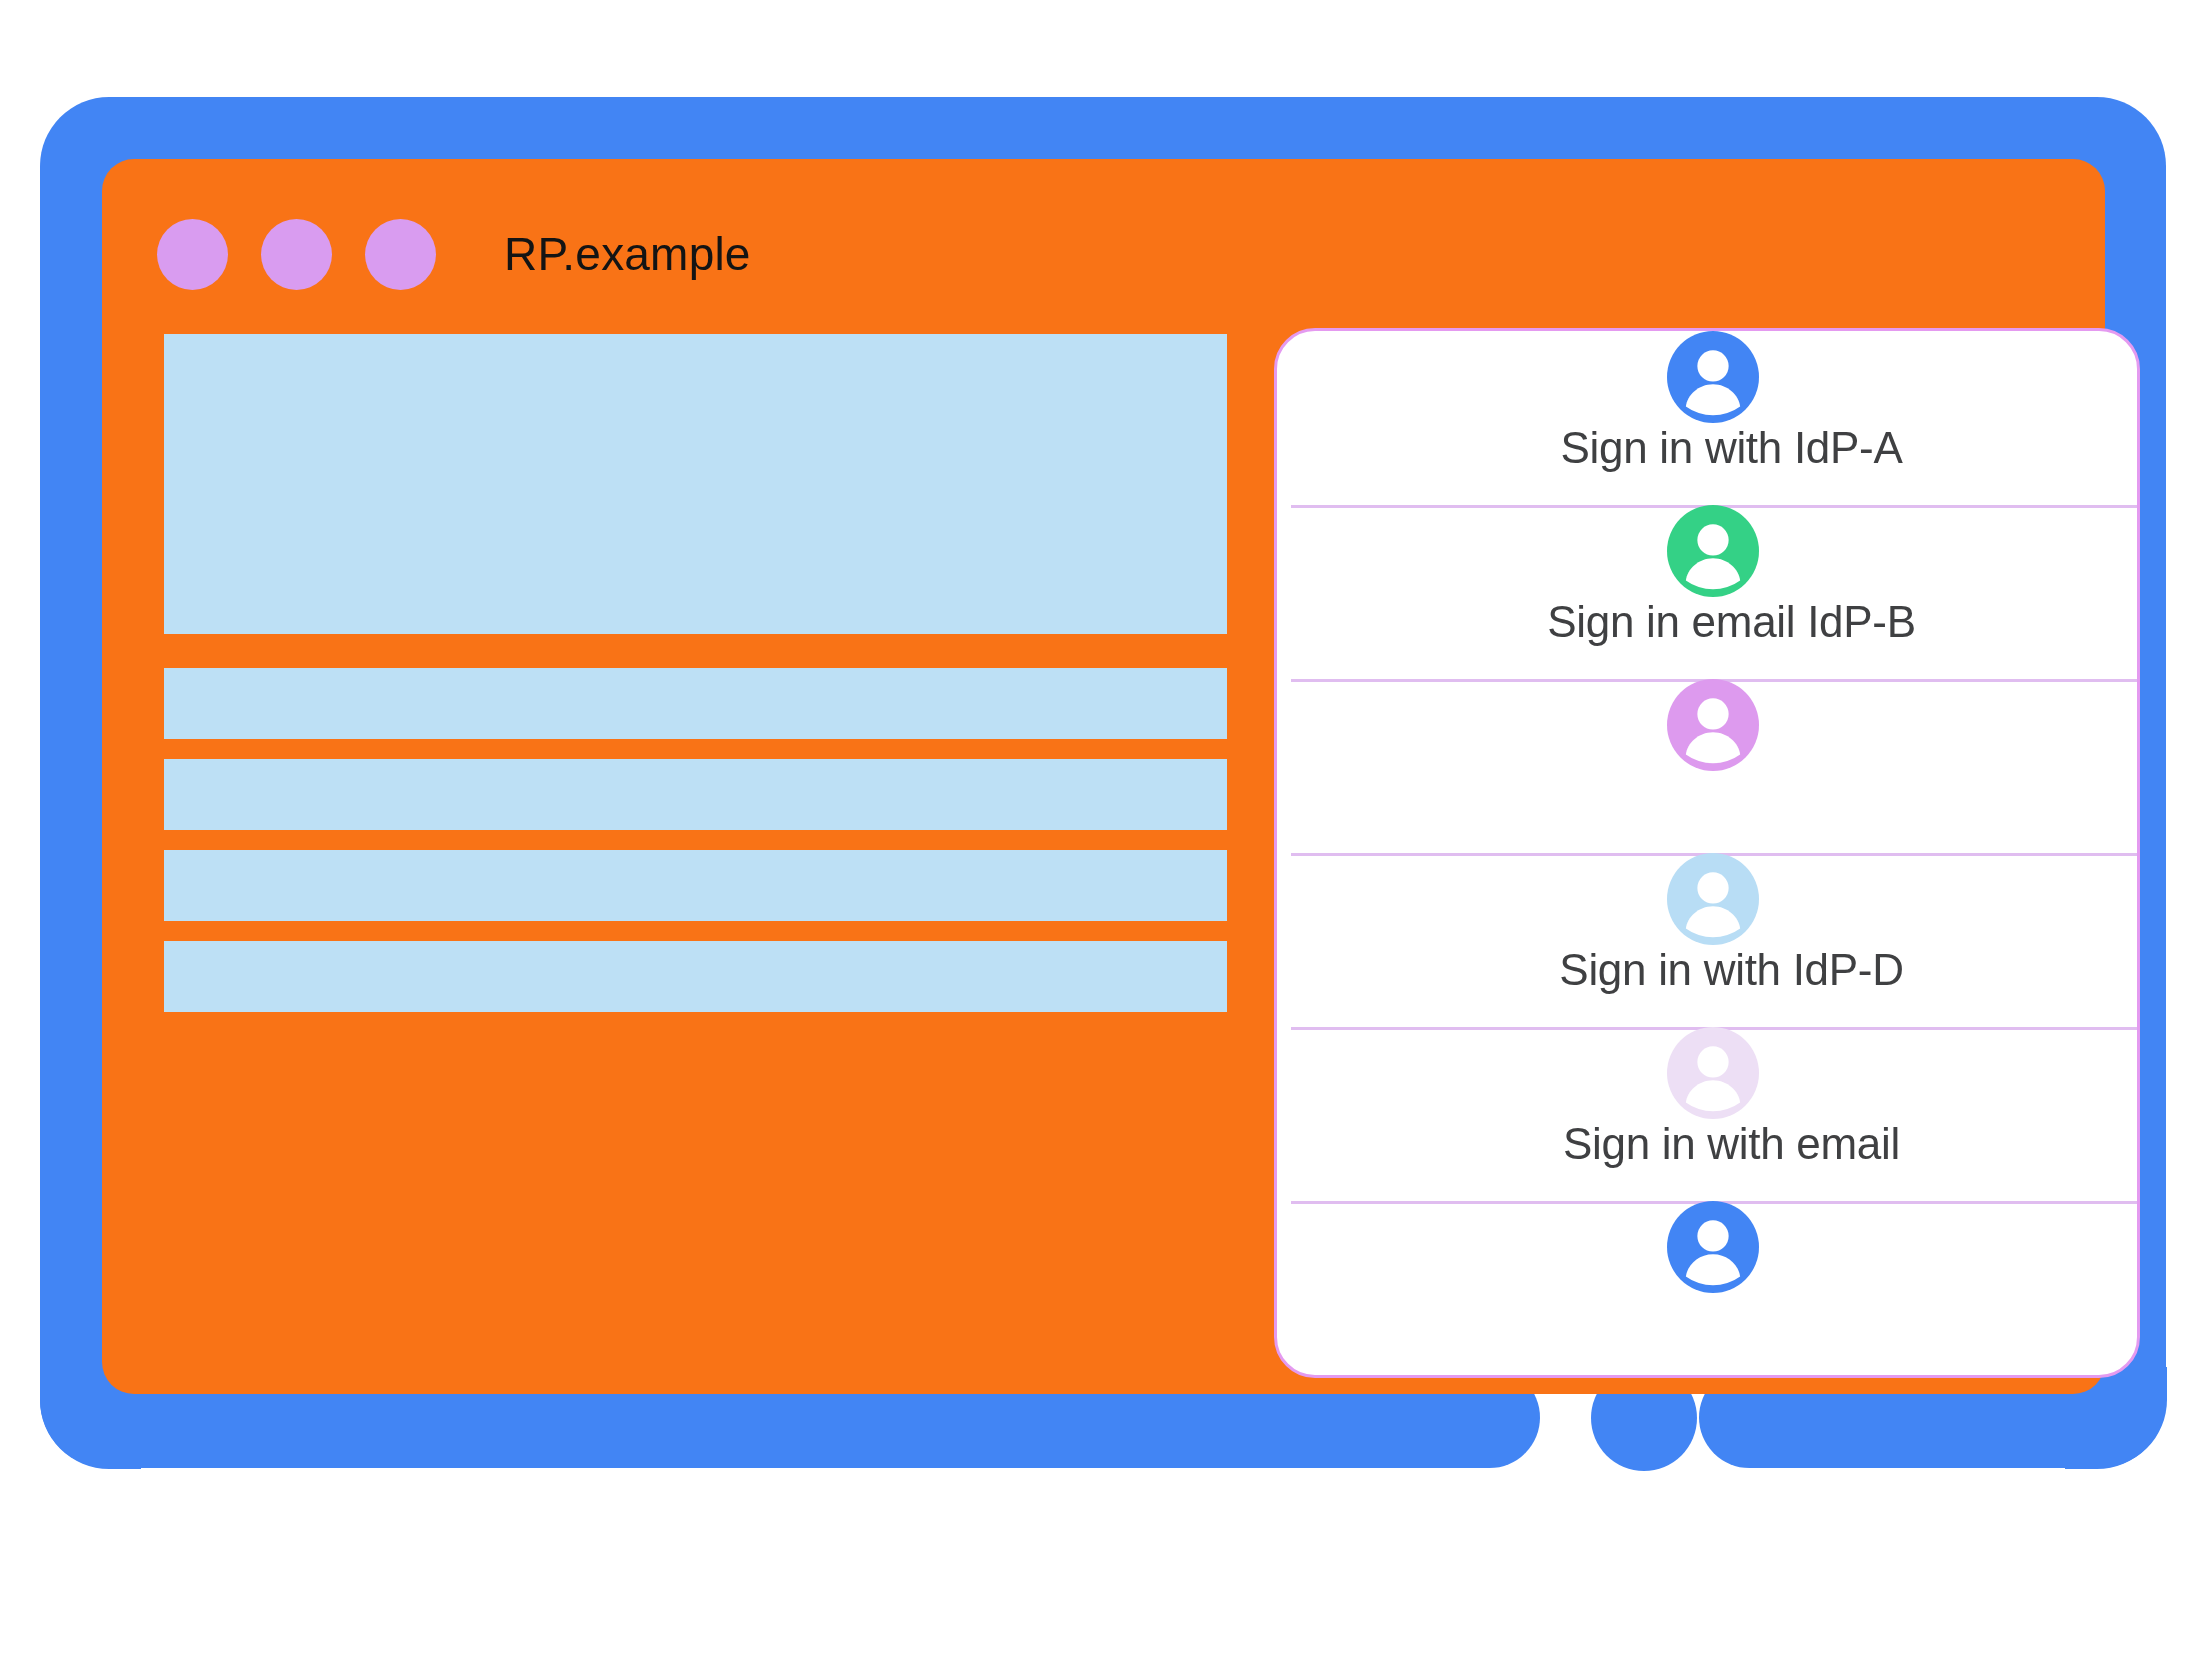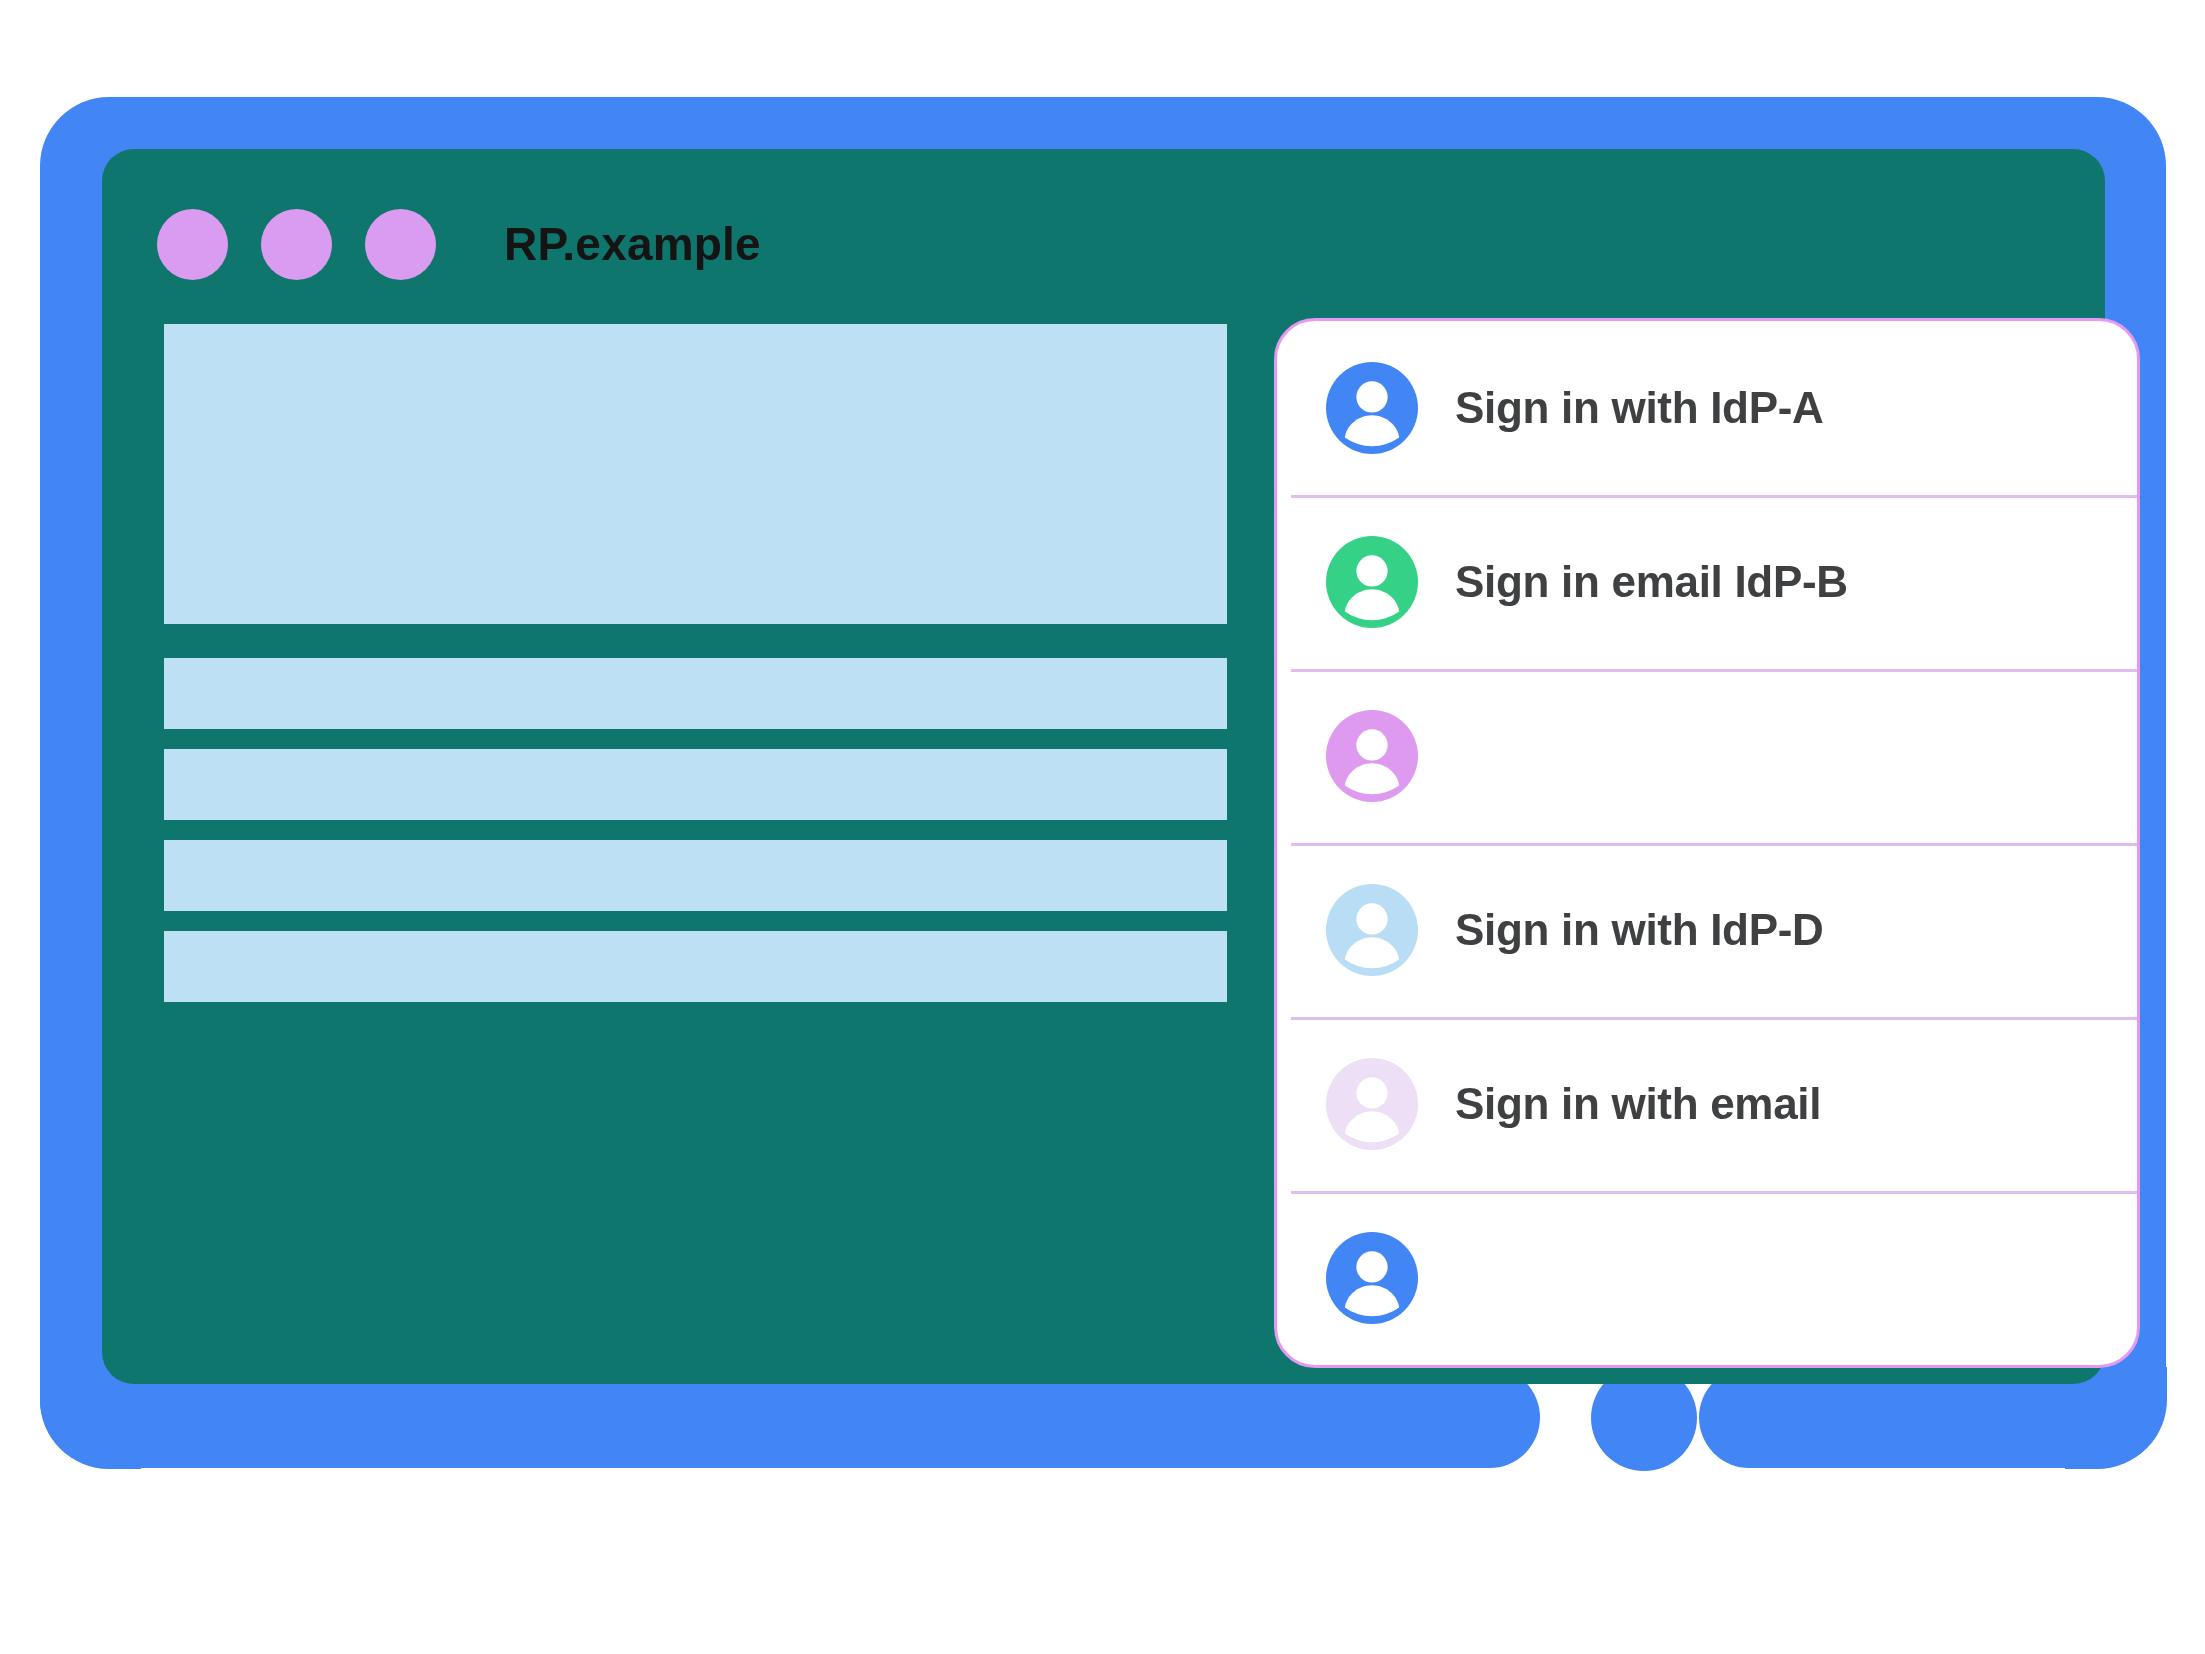--- a/index.html
+++ b/index.html
@@ -62,26 +62,25 @@
     position: absolute;
     left: 1551px; top: 1268px;
     width: 106px; height: 106px;
     background: #4285f4;
     border-radius: 50%;
   }
 
   
   #screen {
     position: absolute;
-    left: 62px; top: 52px;
+    left: 62px; top: 62px;
     width: 2003px;
     height: 1235px;
-    background: #0f766e;
+    background: #f97316;
     border-radius: 32px;
-    font-weight: bold;
   }
 
   
   #title-bar {
     position: absolute;
     left: 0; top: 37px;
     width: 100%;
     height: 106px;
   }
   .dot {
@@ -136,20 +135,21 @@
     overflow: hidden;
   }
   .account-row {
     position: relative;
     display: flex;
     align-items: center;
     height: 174px;
     padding-left: 49px;
     box-sizing: border-box;
     background: transparent;
+    flex-direction: column;
   }
   .account-row + .account-row::before {
     content: "";
     position: absolute;
     left: 14px;
     right: 0;
     top: 0;
     height: 2.6px;
     background: #e0bdf0;
   }

